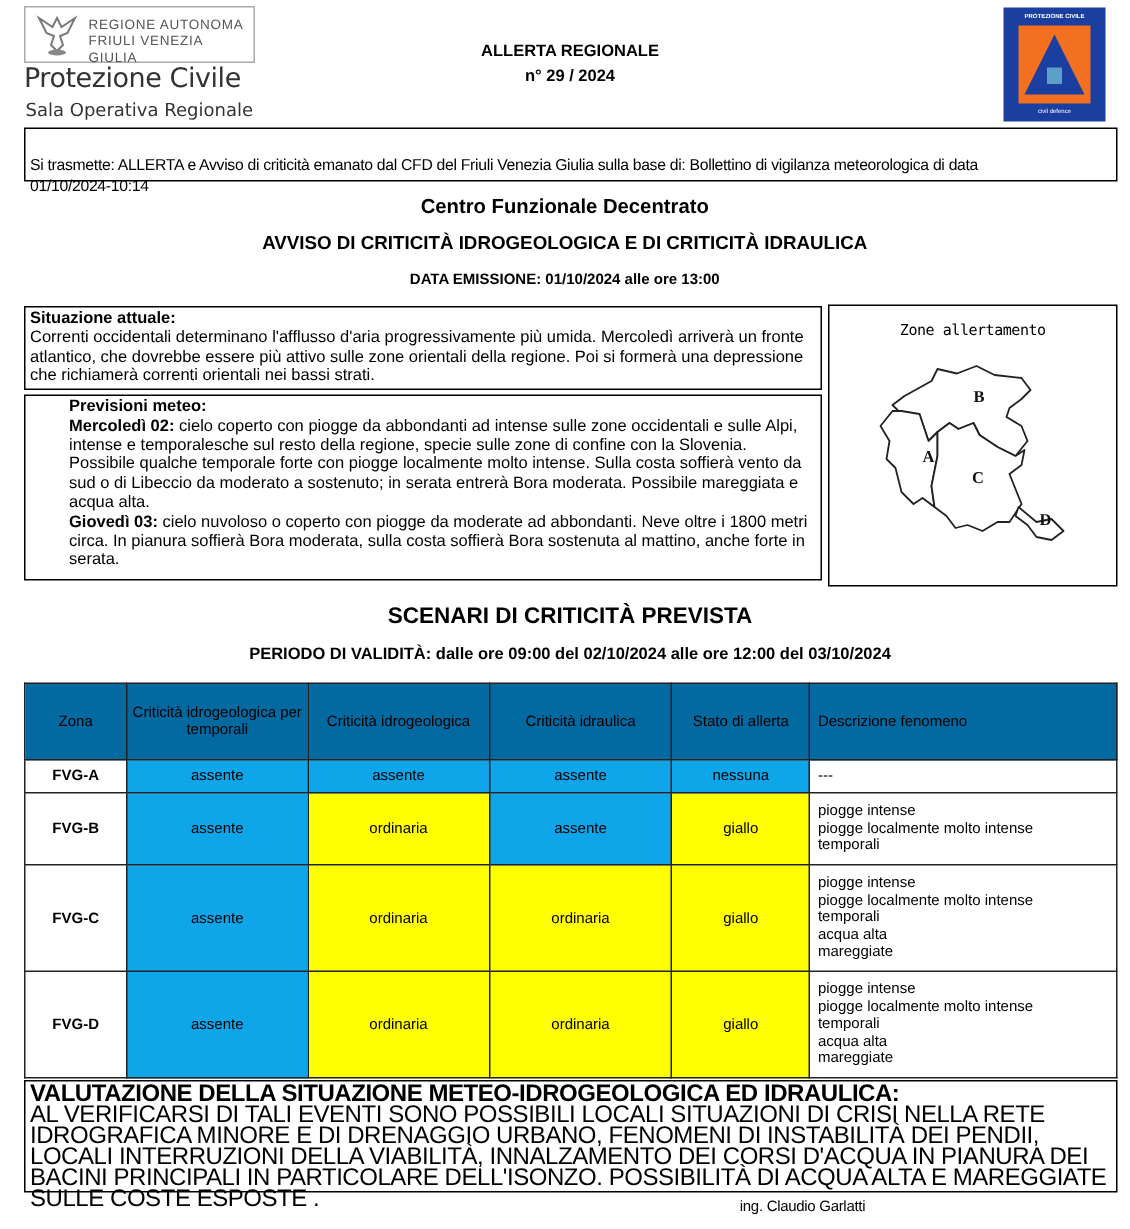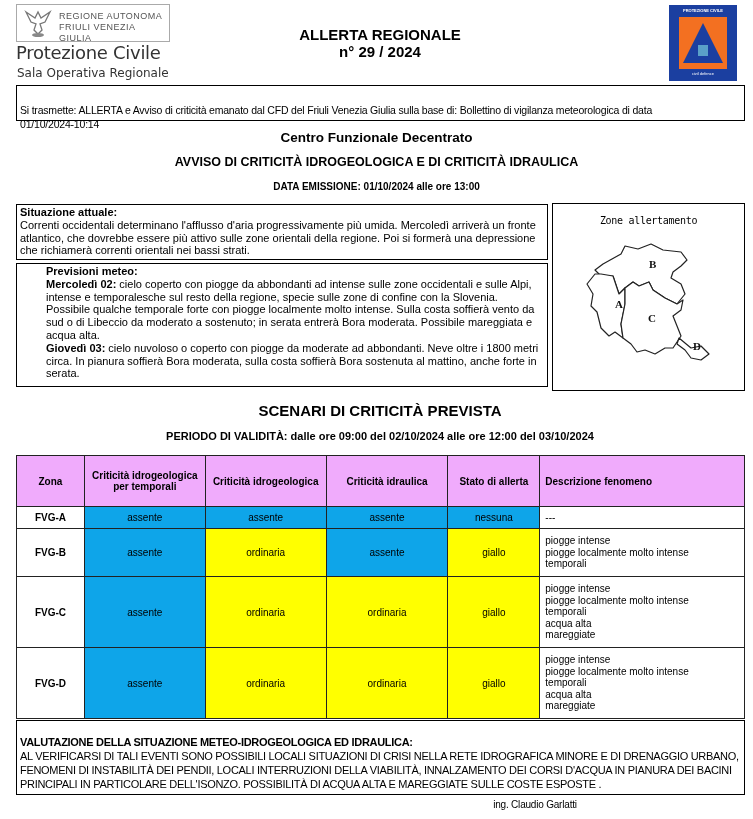--- a/index.html
+++ b/index.html
@@ -6,21 +6,21 @@
   html, body { width: 753px; height: 819px; overflow: hidden; background: #ffffff; }
   body { font-family: "Liberation Sans", sans-serif; color: #000; position: relative; }
 
   .logo-left { position: absolute; left: 16px; top: 4px; width: 154px; height: 78px; }
   .logo-box { position: absolute; left: 0; top: 0; width: 154px; height: 38px; border: 1px solid #aaa; padding-left: 20px; }
   .logo-eagle { position: absolute; left: 6px; top: 3px; width: 30px; height: 30px; }
   .logo-region { position: absolute; left: 42px; top: 6px; font-size: 9px; line-height: 11px; color: #555; letter-spacing: 0.5px; }
   .logo-pc { position: absolute; left: 0px; top: 38px; font-family: "DejaVu Sans", sans-serif; font-size: 18px; color: #333; letter-spacing: -0.3px; }
   .logo-sala { position: absolute; left: 1px; top: 62px; font-family: "DejaVu Sans", sans-serif; font-size: 12px; color: #333; }
 
-  .title-block { position: absolute; left: 250px; top: 26px; width: 260px; text-align: center; font-weight: bold; font-size: 15px; line-height: 17px; }
+  .title-block { position: absolute; left: 250px; top: 26px; width: 260px; text-align: center; font-weight: bold; font-size: 11px; line-height: 17px; }
 
   .logo-right { position: absolute; left: 669px; top: 5px; width: 68px; height: 76px; background: #1b3fa0; }
   .logo-right .lr-title { position: absolute; left: 0; top: 3px; width: 100%; text-align: center; color: #fff; font-size: 4px; font-weight: bold; }
   .logo-right .orange { position: absolute; left: 10px; top: 12px; width: 48px; height: 52px; background: #f37021; }
   .logo-right .lr-bottom { position: absolute; left: 0; top: 66px; width: 100%; text-align: center; color: #fff; font-size: 4px; }
 
   .transmit { position: absolute; left: 16px; top: 85px; width: 729px; height: 34px; border: 1px solid #000; padding: 17px 3px; font-size: 10.5px; line-height: 14px; letter-spacing: -0.2px; }
 
   .cfd-title { position: absolute; left: 0; top: 130px; width: 753px; text-align: center; font-weight: bold; font-size: 13.5px; }
   .avviso-title { position: absolute; left: 0; top: 155px; width: 753px; text-align: center; font-weight: bold; font-size: 12.5px; }
@@ -33,28 +33,28 @@
 
   .mapbox { position: absolute; left: 552px; top: 203px; width: 193px; height: 188px; border: 1px solid #000; }
   .map-title { position: absolute; left: 0; top: 11px; width: 100%; text-align: center; font-family: "DejaVu Sans Mono", monospace; font-size: 10px; letter-spacing: -0.3px; }
   .map-svg { position: absolute; left: 0; top: 0; width: 193px; height: 188px; }
 
   .scenari { position: absolute; left: 0; top: 402px; width: 760px; text-align: center; font-weight: bold; font-size: 15px; }
   .periodo { position: absolute; left: 0; top: 430px; width: 760px; text-align: center; font-weight: bold; font-size: 11px; }
 
   table.crit { position: absolute; left: 16px; top: 455px; width: 729px; border-collapse: collapse; font-size: 10px; }
   table.crit th, table.crit td { border: 1.5px solid #222; text-align: center; vertical-align: middle; }
-  table.crit th { font-weight: bold; height: 51px; background: #f0abfc; line-height: 11px; }
+  table.crit th { font-weight: normal; height: 51px; background: #0369a1; line-height: 11px; }
   table.crit td.zona { font-weight: bold; background: #fff; }
   table.crit td.desc, table.crit th.desc { text-align: left; padding-left: 5px; }
   table.crit td.desc { line-height: 11.5px; font-size: 10px; }
   .green { background: #0ea5e9; }
   .yellow { background: #ffff00; }
 
-  .valutazione { position: absolute; left: 16px; top: 720px; width: 729px; height: 75px; border: 1px solid #000; padding: 14px 3px; font-size: 11px; line-height: 14px; letter-spacing: -0.3px; }
+  .valutazione { position: absolute; left: 16px; top: 720px; width: 729px; height: 75px; border: 1px solid #000; padding: 2px 3px; font-size: 16px; line-height: 14px; letter-spacing: -0.3px; }
   .valutazione .head { font-weight: bold; }
 
   .firma { position: absolute; left: 380px; top: 799px; width: 310px; text-align: center; font-size: 10px; line-height: 12px; letter-spacing: -0.2px; }
 </style>
 </head>
 <body>
 
 <div class="logo-left">
   <div class="logo-box">
     <svg class="logo-eagle" viewBox="0 0 30 30">

